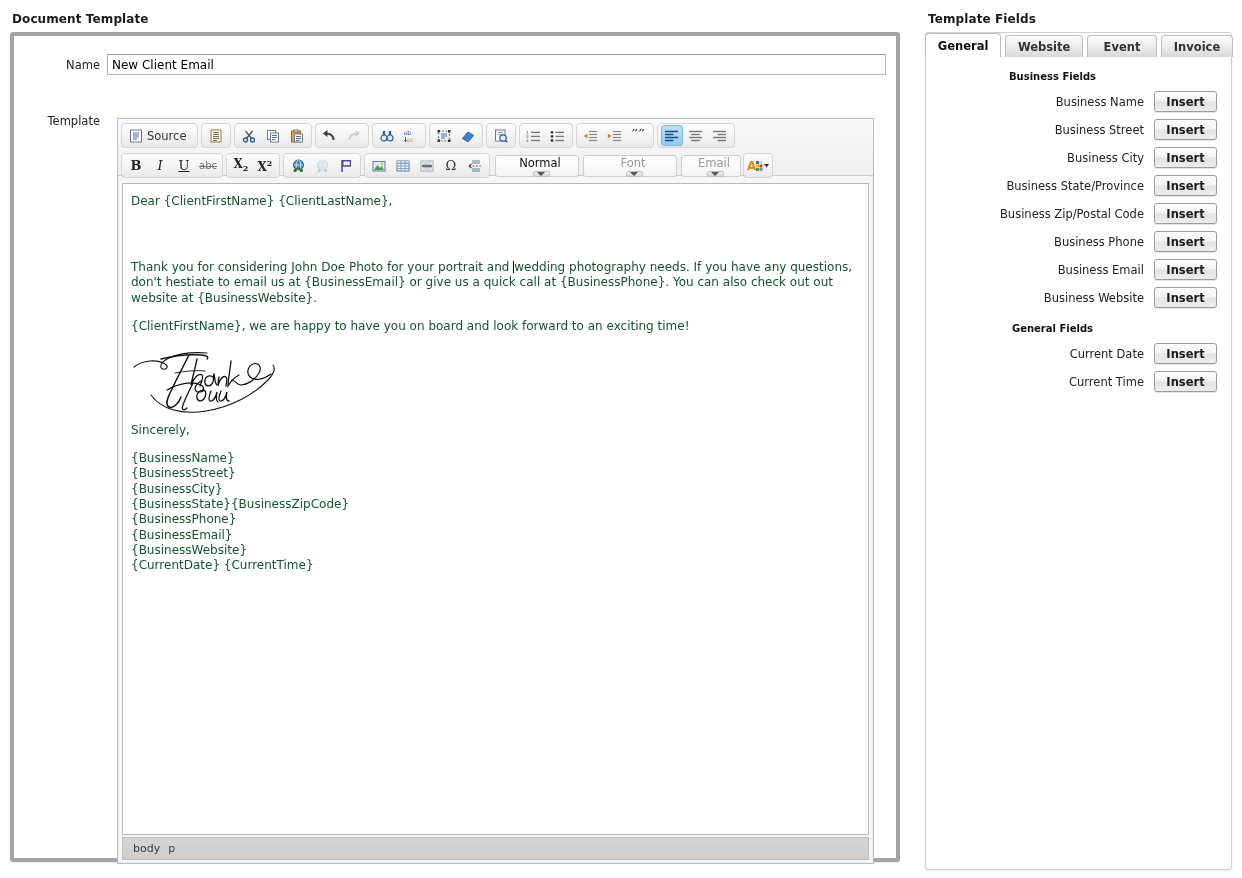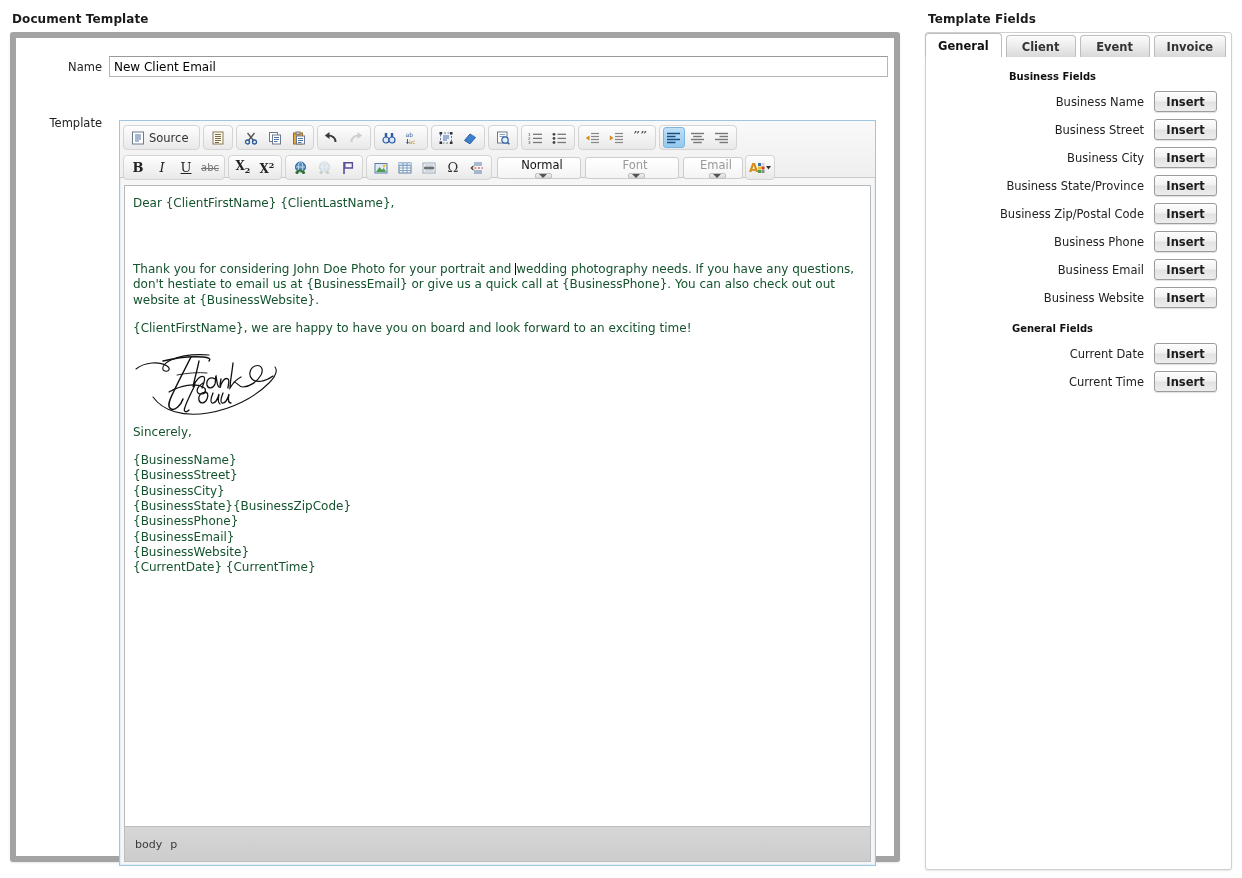--- a/index.html
+++ b/index.html
@@ -18,21 +18,21 @@
     background: #fff;
   }
   .panel-title {
     position: absolute; left: 12px; top: 12px;
     font-size: 12px; font-weight: bold; color: #1a1a1a;
     letter-spacing: .1px;
   }
   .left-box {
     position: absolute; left: 10px; top: 32px; width: 890px; height: 830px;
     background: #fff;
-    border: 6px solid #a3a3a3;
+    border: 4px solid #a3a3a3;
     border-radius: 3px;
     box-shadow: 0 1px 2px rgba(0,0,0,.10);
   }
 
   .form-row { position: absolute; }
   .lbl {
     font-size: 11.5px; color: #222; text-align: right;
     font-family: "DejaVu Sans", "Liberation Sans", sans-serif;
   }
   .row-name { left: 0; top: 18px; width: 880px; height: 24px; }
@@ -127,21 +127,21 @@
   }
   .doc p { margin: 0 0 12px 0; }
   .doc .addr { line-height: 1.28; }
   .caret {
     display:inline-block; width:1px; height:12px; background:#000;
     vertical-align:-2px; margin:0 0px;
   }
   .thanks-img { margin: 6px 0 10px 0; width: 152px; height: 66px; }
 
   .ck-bottom {
-    position:absolute; left:4px; right:4px; bottom:3px; height:36px;
+    position:absolute; left:4px; right:4px; bottom:3px; height:23px;
     background: linear-gradient(to bottom,#d6d6d6,#cdcdcd);
     border:1px solid #bdbdbd;
     display:flex; align-items:center;
     padding-left:10px;
   }
   .ck-path { font-size:11px; color:#3a3a3a; font-family:"DejaVu Sans","Liberation Sans",sans-serif; }
   .ck-path span { margin-right: 8px; }
 
   
   .right-panel { position:absolute; left:920px; top:0; width:322px; height:878px; }
@@ -765,19 +765,19 @@
         <div class="field-row">
           <span class="field-label">Current Time</span>
           <div class="insert-btn">Insert</div>
         </div>
 
       </div>
     </div>
 
     <div class="tabs" style="left:5px;">
       <div class="tab active">General</div>
-      <div class="tab">Client</div>
+      <div class="tab">Website</div>
       <div class="tab">Event</div>
       <div class="tab">Invoice</div>
     </div>
   </div>
 
 </div>
 
 </body></html>

